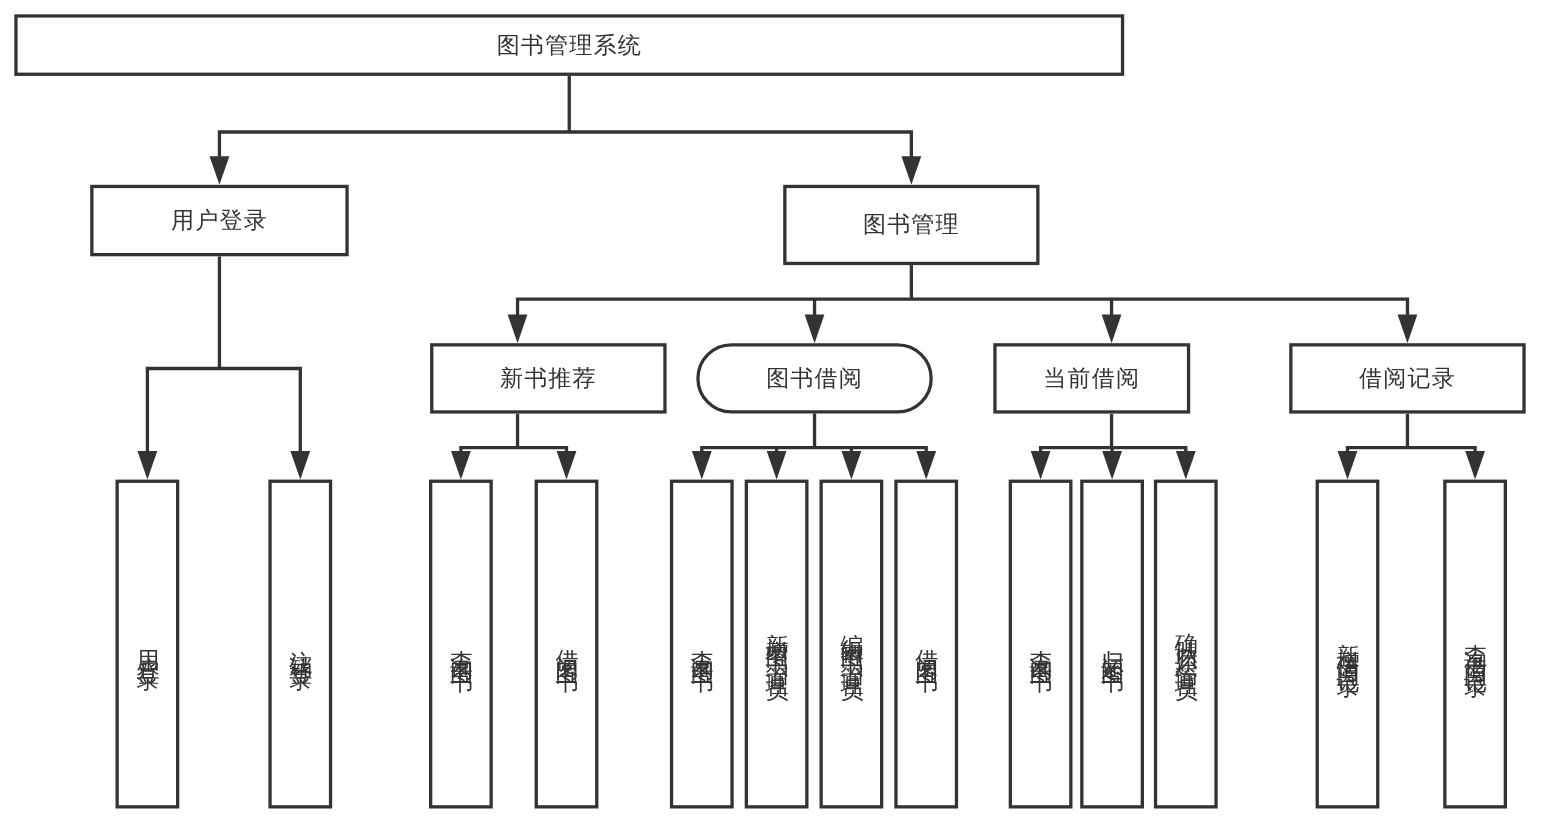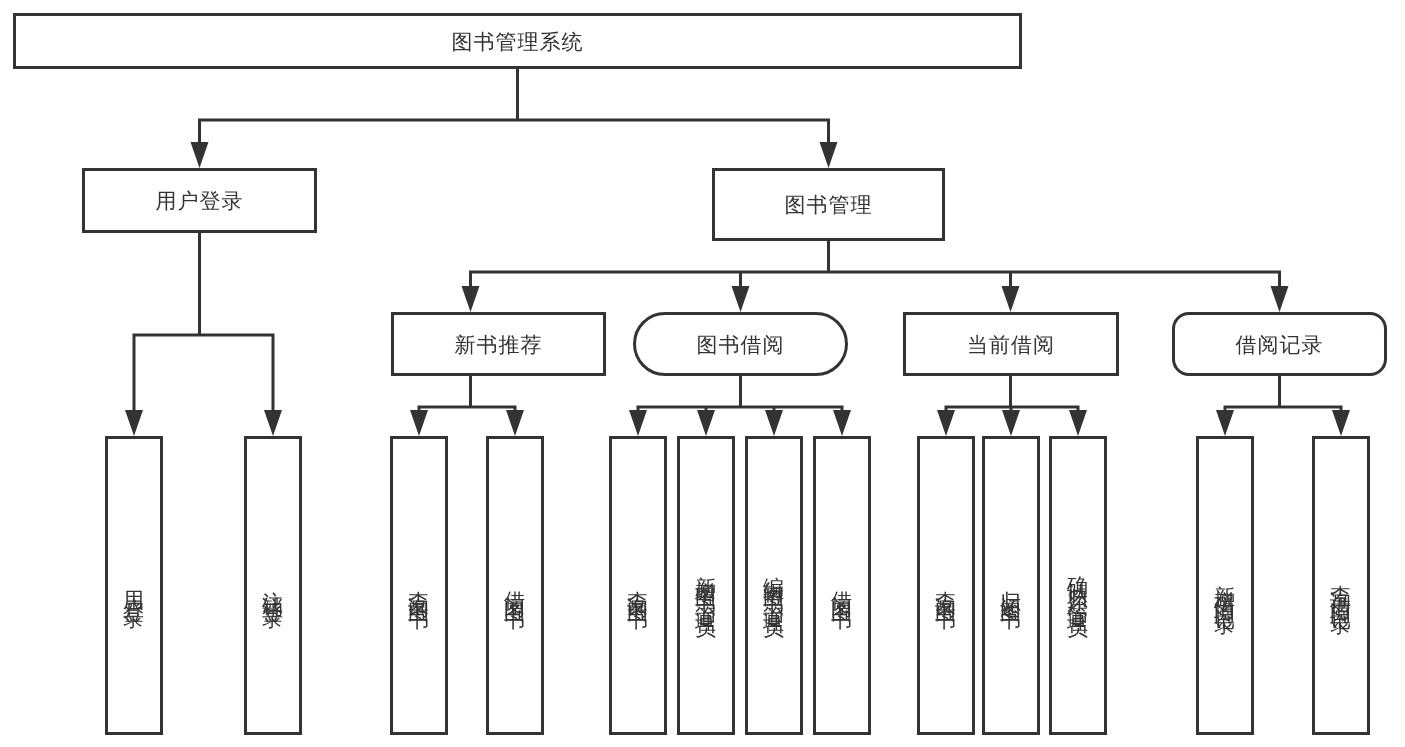--- a/index.html
+++ b/index.html
@@ -110,24 +110,24 @@
   <div class="node h-node" style="left:712px; top:168px; width:233px; height:73px;">
     <span>图书管理</span>
   </div>
 
   <div class="node h-node" style="left:363px; top:312px; width:215px; height:64px;margin-left:28px;">
     <span>新书推荐</span>
   </div>
   <div class="node h-node" style="left:633px; top:312px; width:215px; height:64px;border-radius:32px;">
     <span>图书借阅</span>
   </div>
-  <div class="node h-node" style="left:903px; top:312px; width:216px; height:64px;">
+  <div class="node h-node" style="left:903px; top:312px; width:179px; height:64px;">
     <span>当前借阅</span>
   </div>
-  <div class="node h-node" style="left:1172px; top:312px; width:215px; height:64px;border-radius:17px;">
+  <div class="node h-node" style="left:1172px; top:312px; width:215px; height:64px;">
     <span>借阅记录</span>
   </div>
 
   <div class="node leaf" style="left:105px;">
     <span class="vtext">用户登录</span>
   </div>
   <div class="node leaf" style="left:244px;">
     <span class="vtext">注销登录</span>
   </div>
 

